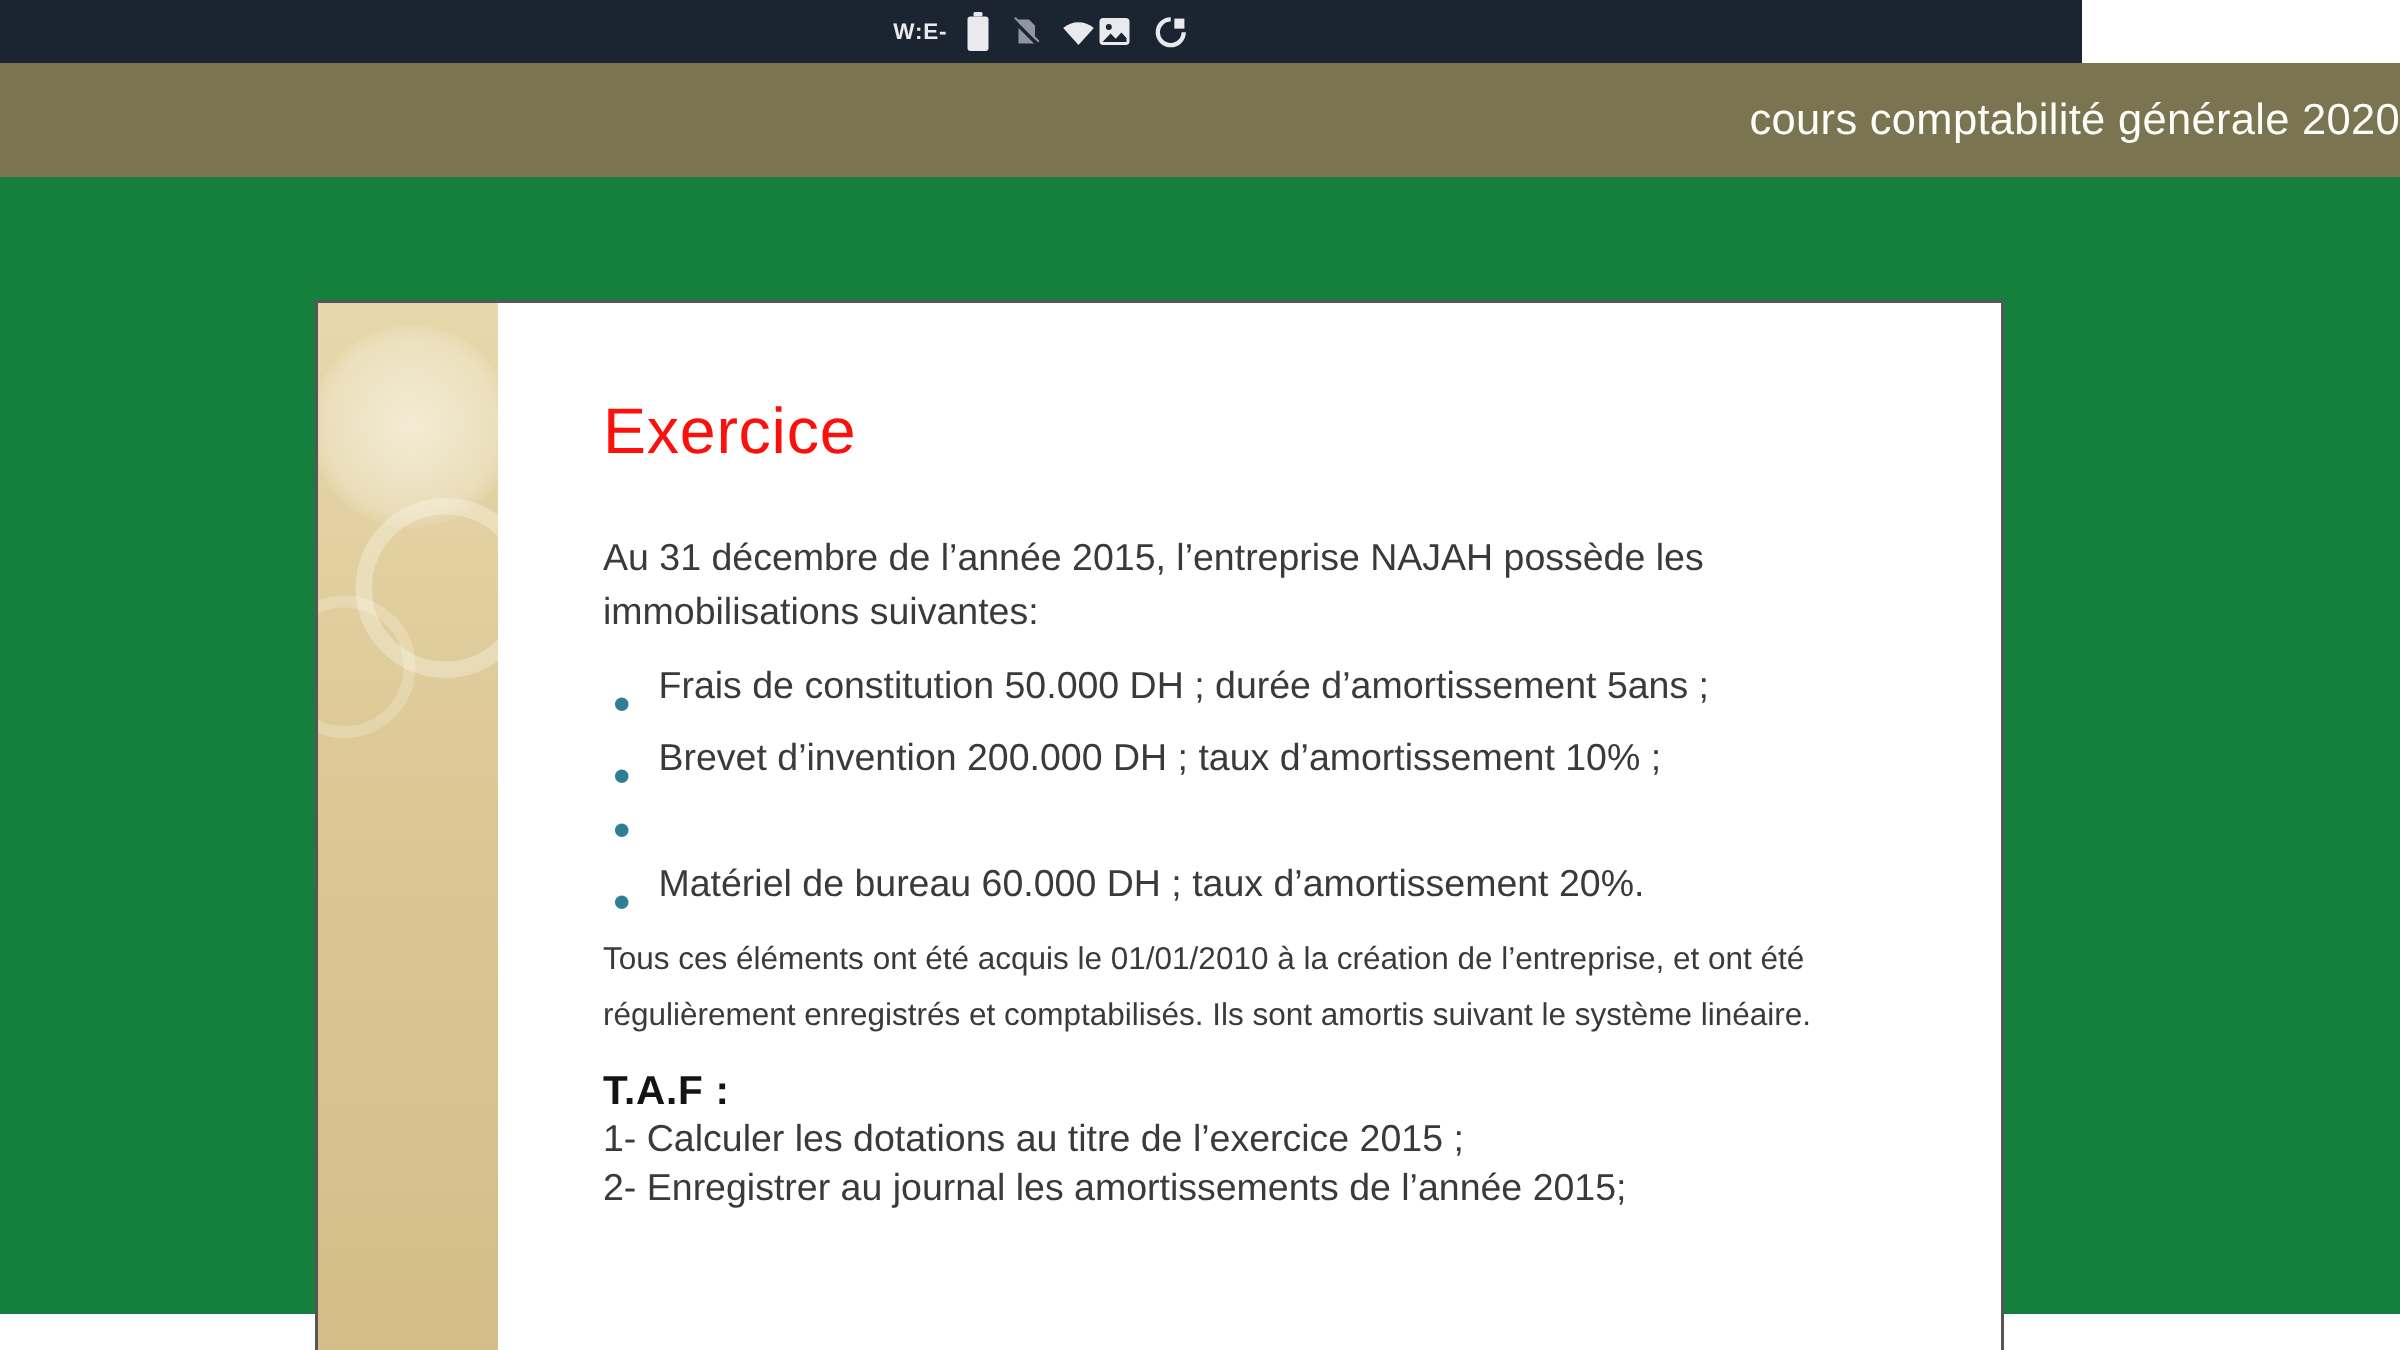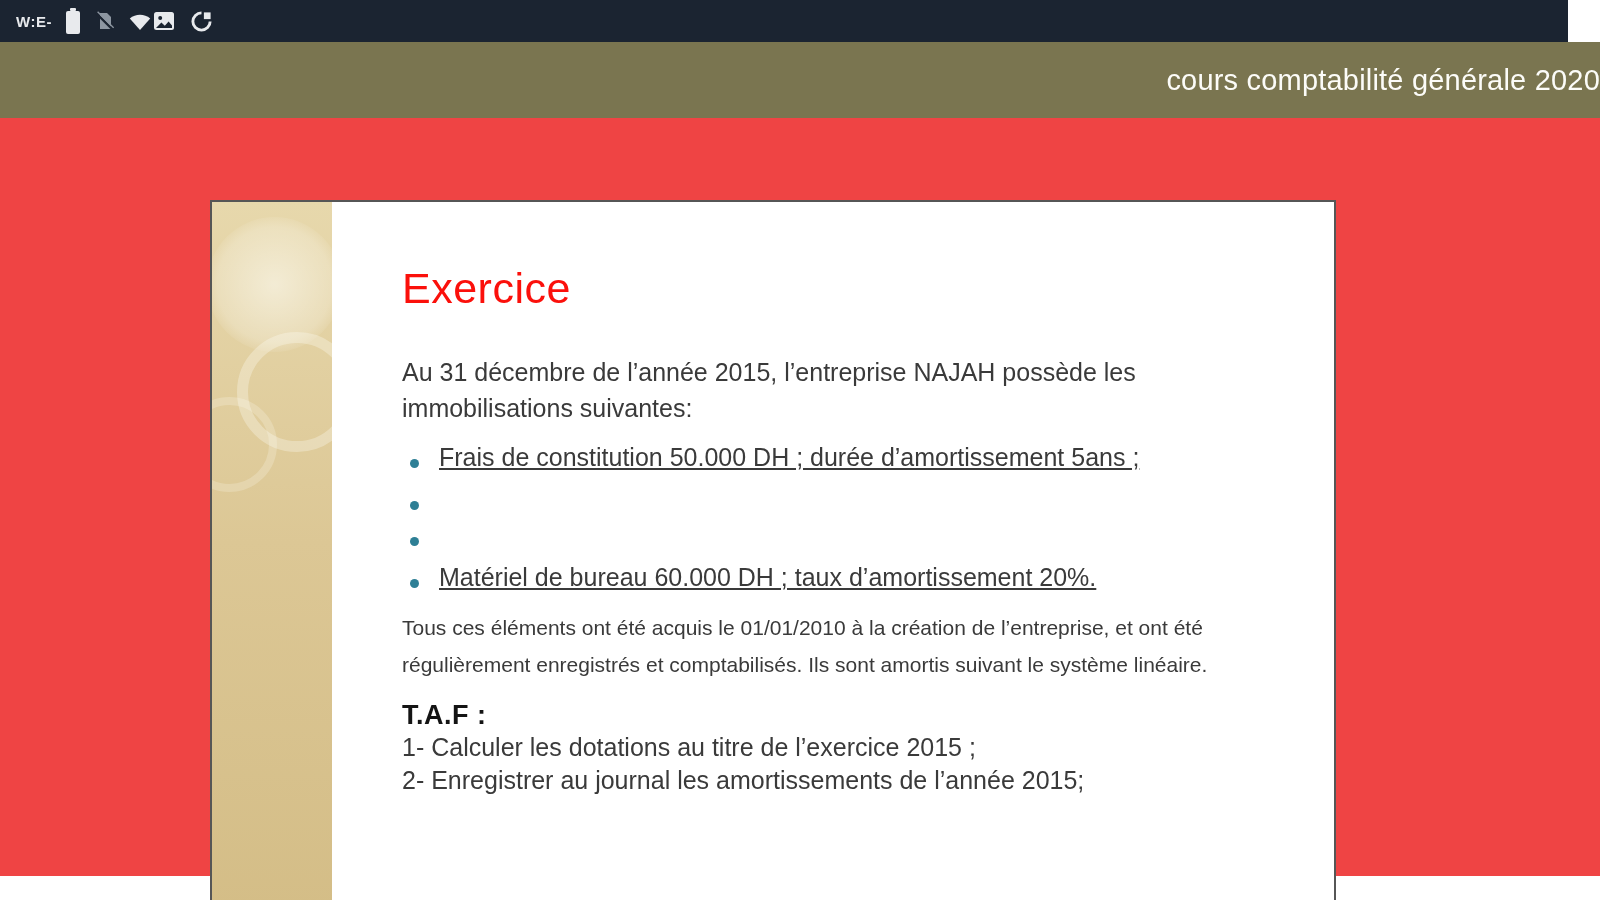--- a/index.html
+++ b/index.html
@@ -5,23 +5,23 @@
   * { box-sizing: border-box; margin: 0; padding: 0; }
   html, body {
     width: 1600px; height: 900px; overflow: hidden;
     font-family: "Liberation Sans", sans-serif;
     background: #ffffff;
   }
   .screen { position: relative; width: 1600px; height: 900px; background: #ffffff; }
 
   
   .status-bar {
-    position: absolute; top: 0; left: 0; width: 1568px; height: 42px;
+    position: absolute; top: 0; left: 0; width: 1388px; height: 42px;
     background: #1b2431;
-    display: flex; align-items: center; justify-content: flex-start;
+    display: flex; align-items: center; justify-content: center;
     padding: 0 16px;
   }
   .sb-group { display: flex; align-items: center; gap: 14px; }
   .sb-text {
     color: #e8eaed; font-size: 15px; font-weight: 700; letter-spacing: 0.5px;
   }
   .battery {
     width: 14px; height: 23px; background: #e8eaed; border-radius: 2px;
     position: relative; margin-top: 2px;
   }
@@ -37,21 +37,21 @@
     background: #7a7550;
     display: flex; align-items: center; justify-content: flex-end;
   }
   .app-title {
     color: #fcfcf8; font-size: 29px; font-weight: 500; letter-spacing: 0.2px;
   }
 
   
   .content {
     position: absolute; top: 118px; left: 0; width: 1600px; height: 758px;
-    background: #ef4444;
+    background: #15803d;
   }
 
   
   .slide {
     position: absolute; left: 210px; top: 82px; width: 1126px; height: 760px;
     background: #ffffff; border: 2px solid #565656; overflow: hidden;
   }
   .strip {
     position: absolute; left: 0; top: 0; width: 120px; height: 100%;
     background: linear-gradient(180deg, #e7d8ac 0%, #dcc795 45%, #d3bc85 100%);
@@ -77,23 +77,23 @@
   .slide-heading {
     margin-top: 62px;
     font-size: 43px; font-weight: 400; color: #fb100b; letter-spacing: 0.5px;
   }
   .intro {
     margin-top: 41px; width: 855px;
     font-size: 25px; line-height: 36px; color: #3a3a3a;
   }
   .bullets { list-style: none; margin-top: 15px; }
   .bullets li {
-    display: flex; align-items: center;
+    display: flex; align-items: flex-end;
     margin-bottom: 15px;
-    font-size: 25px; line-height: 33px; color: #3a3a3a; text-decoration: underline;
+    font-size: 25px; line-height: 33px; color: #3a3a3a;
   }
   .dot {
     flex: none; width: 9px; height: 9px; border-radius: 50%;
     background: #2e7f95; margin: 12px 20px 0 8px;
   }
   .para {
     margin-top: 14px; width: 880px;
     font-size: 21px; line-height: 37px; color: #3a3a3a;
   }
   .taf {
@@ -162,20 +162,21 @@
 
         <p class="intro">Au 31 décembre de l’année 2015, l’entreprise NAJAH possède les immobilisations suivantes:</p>
 
         <ul class="bullets">
           <li>
             <span class="dot"></span>
             <span>Frais de constitution 50.000 DH ; durée d’amortissement 5ans ;</span>
           </li>
           <li>
             <span class="dot"></span>
+            <span>Brevet d’invention 200.000 DH ; taux d’amortissement 10% ;</span>
           </li>
           <li>
             <span class="dot"></span>
           </li>
           <li>
             <span class="dot"></span>
             <span>Matériel de bureau 60.000 DH ; taux d’amortissement 20%.</span>
           </li>
         </ul>
 

